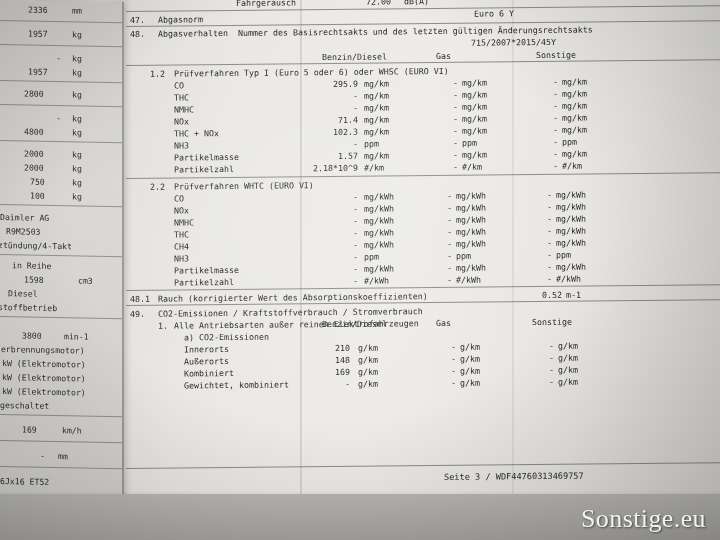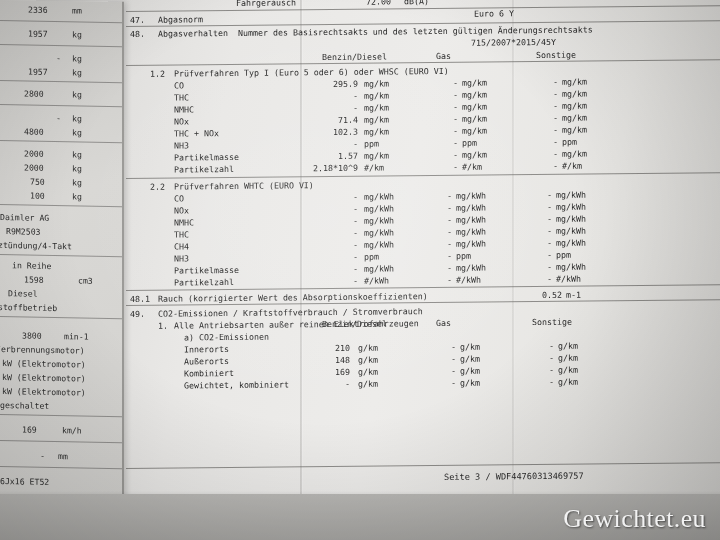--- a/index.html
+++ b/index.html
@@ -359,13 +359,13 @@
   <div class="val" style="left:288px;top:381px;width:42px;">-</div>
   <div class="unit" style="left:334px;top:381px;">g/km</div>
   <div class="val" style="left:386px;top:381px;width:42px;">-</div>
   <div class="unit" style="left:432px;top:381px;">g/km</div>
 
   <div class="hr" style="left:0;top:468px;width:594px;"></div>
   <div class="row" style="left:318px;top:475px;font-size:8.6px;">Seite 3 / WDF44760313469757</div>
 </div>
 
 <div class="vignette"></div>
-<div class="wm"><span>Gewichtet.eu</span></div>
+<div class="wm"><span>Sonstige.eu</span></div>
 
 </body></html>

